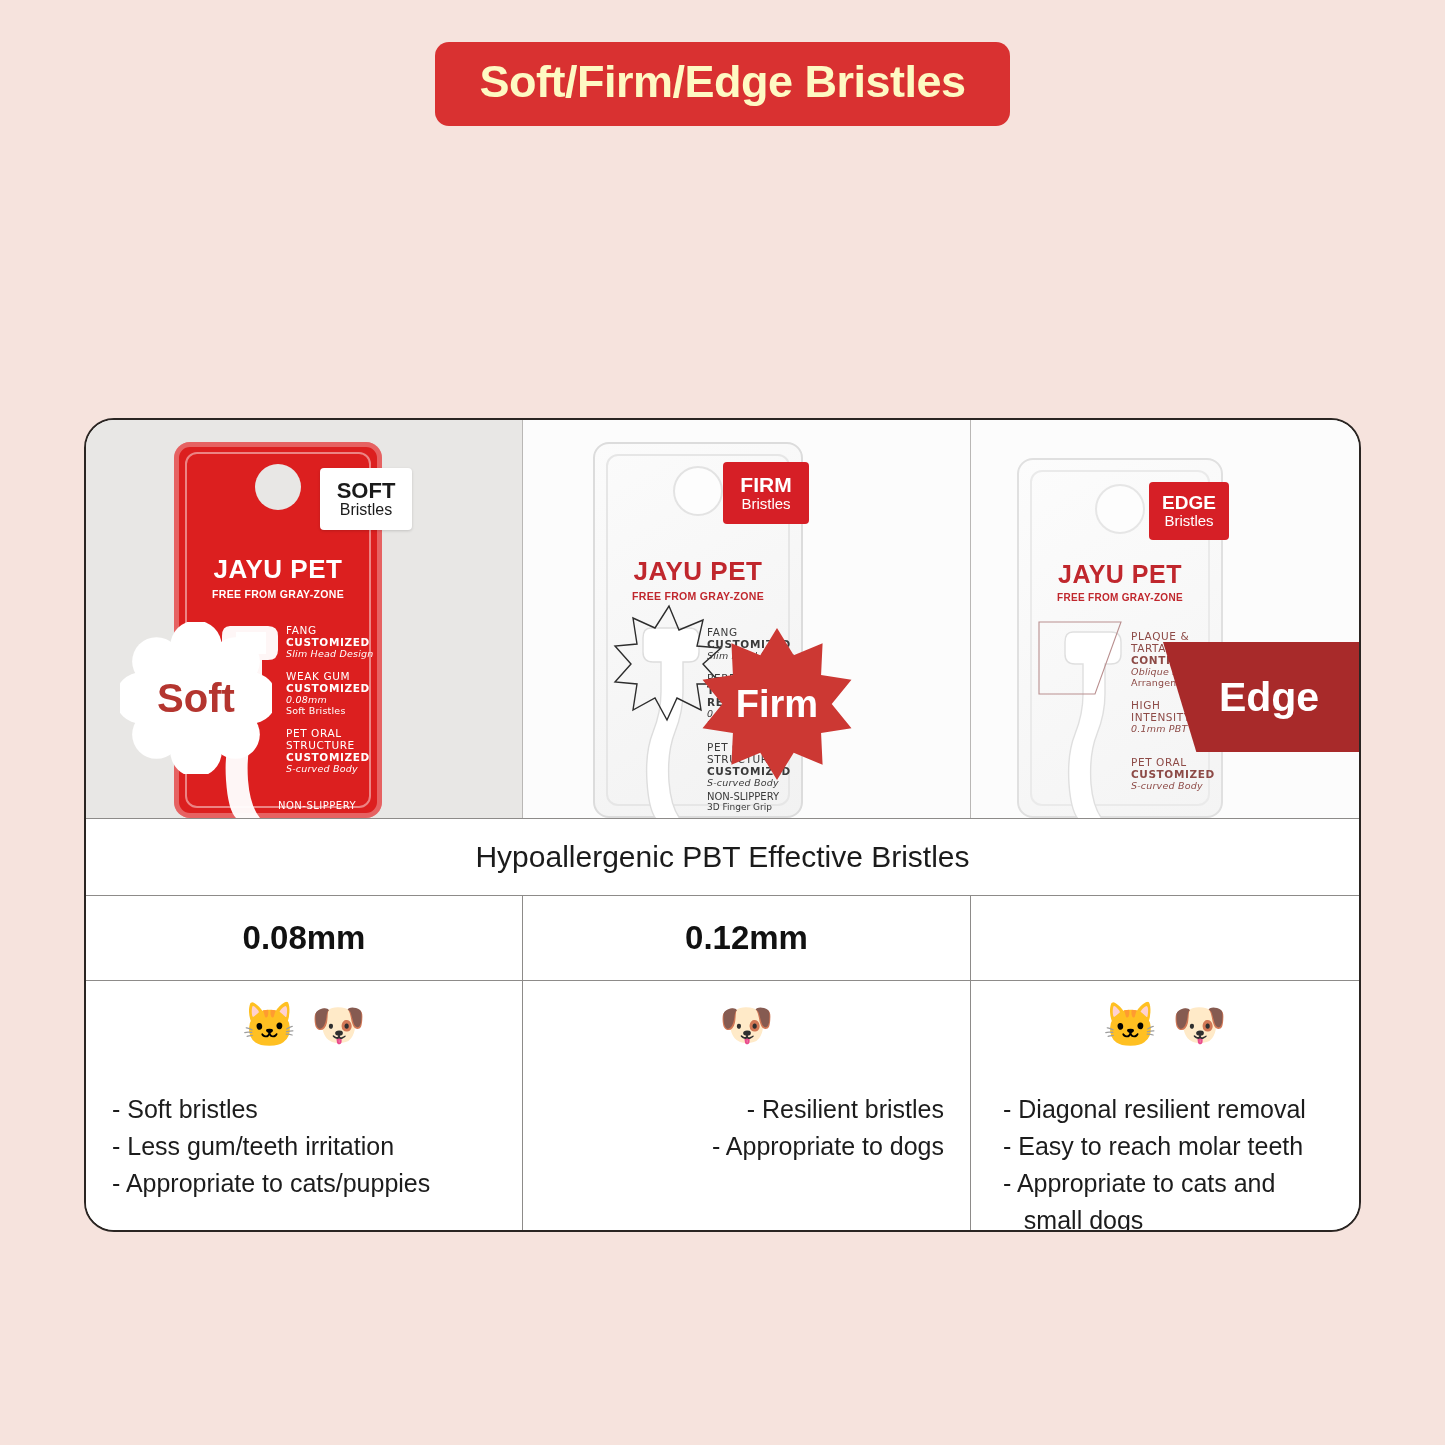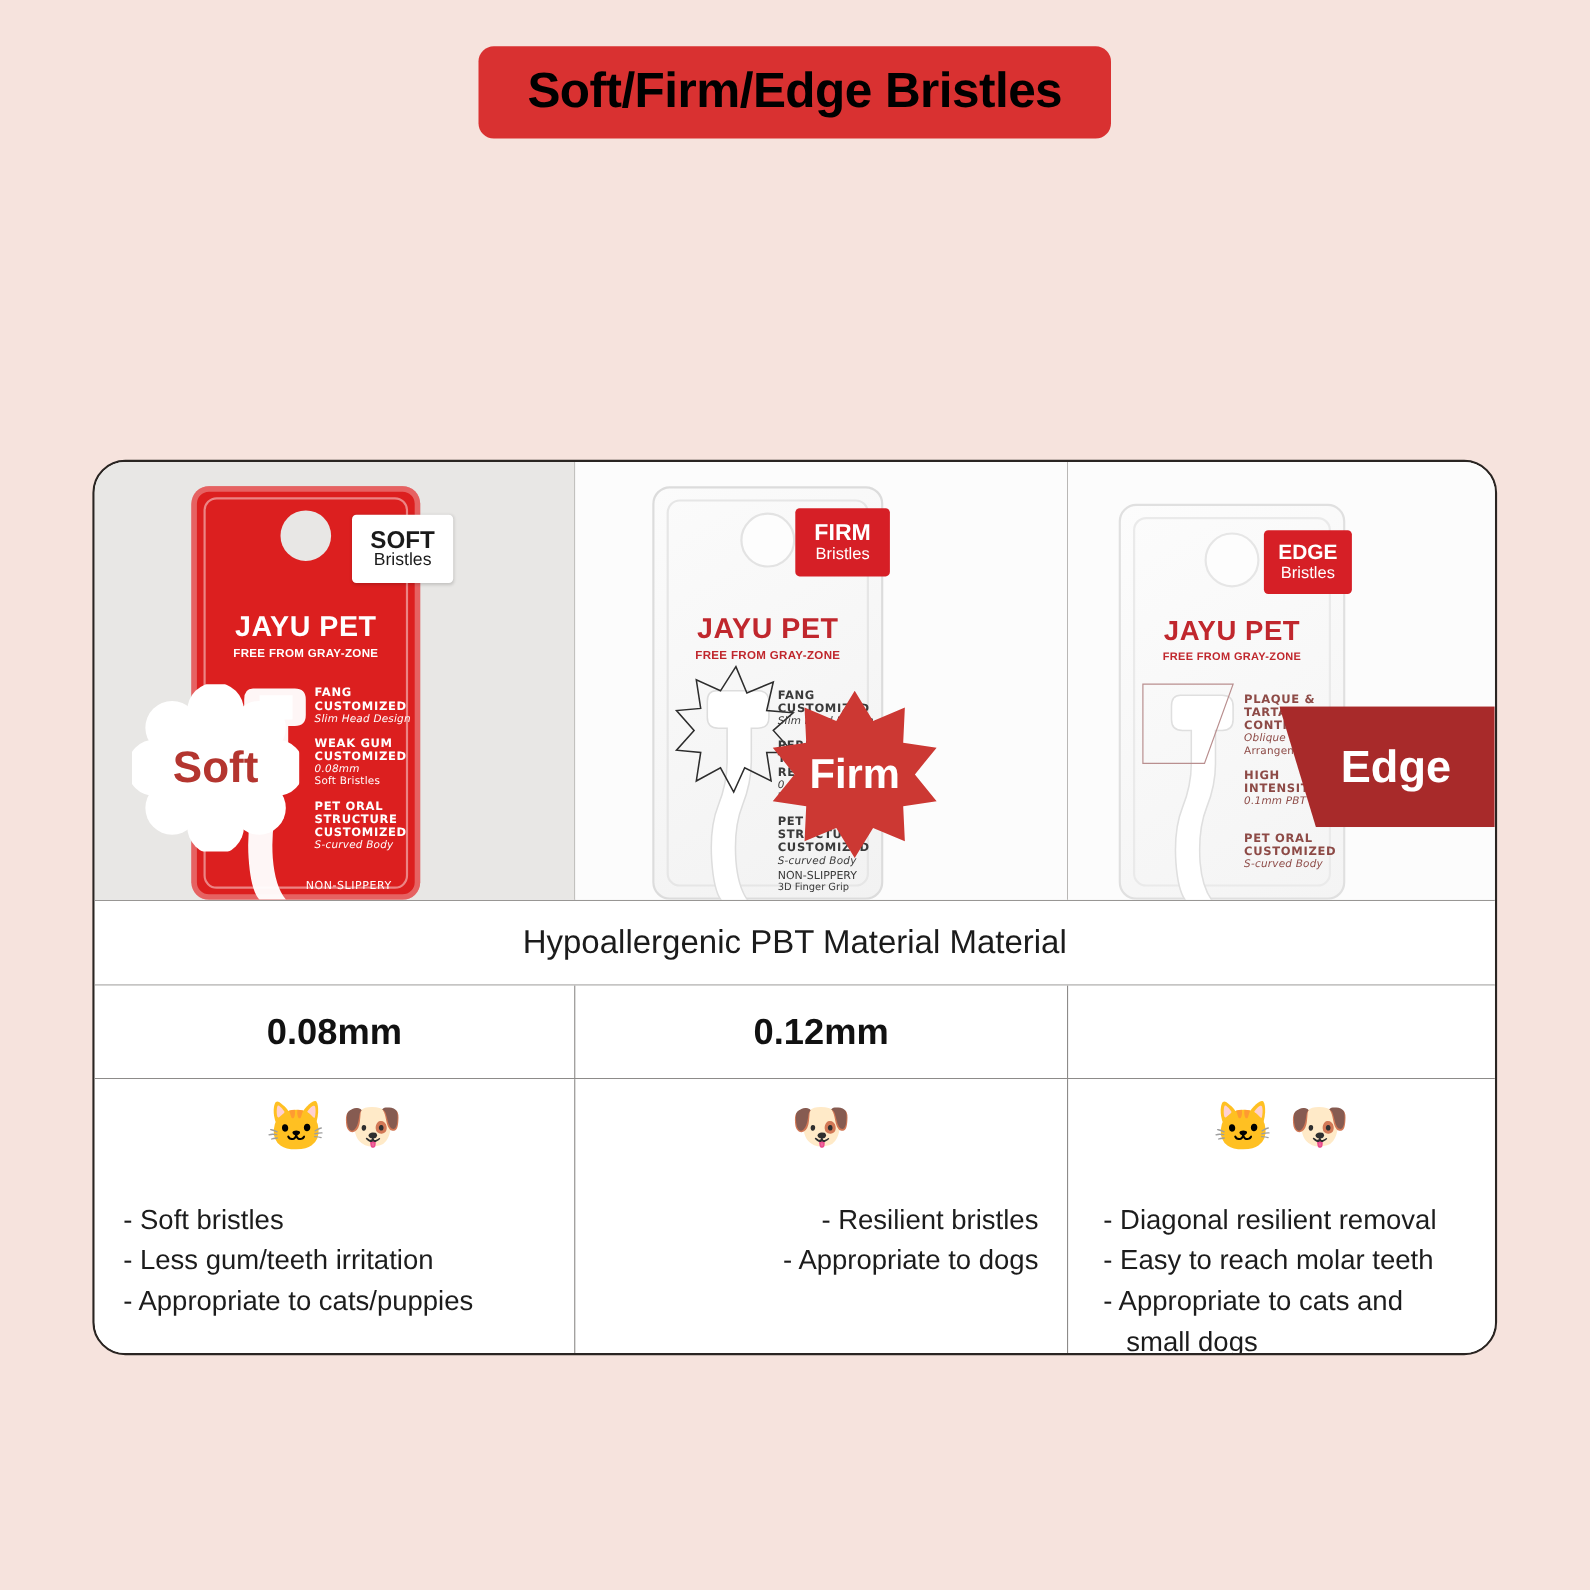--- a/index.html
+++ b/index.html
@@ -17,21 +17,21 @@
     display:flex;align-items:center;justify-content:center;
     gap:34px;margin-top:96px;
   }
   .rule{width:132px;height:3px;background:#C86B64;border-radius:2px;}
   .page-title{
     font-size:78px;font-weight:bold;color:#131313;
     letter-spacing:-1px;white-space:nowrap;line-height:1;
   }
   .subtitle-wrap{display:flex;justify-content:center;margin-top:42px;}
   .subtitle-badge{
-    background:#D93131;color:#000000;
+    background:#D93131;color:#fef9c3;
     font-size:45px;font-weight:bold;
     padding:14px 44px 18px 44px;border-radius:14px;
     letter-spacing:-0.5px;white-space:nowrap;
   }
 
   
   .card{
     position:absolute;left:84px;top:418px;
     width:1277px;height:814px;
     background:#ffffff;
@@ -68,21 +68,21 @@
     position:absolute;box-sizing:border-box;
     display:flex;flex-direction:column;align-items:center;justify-content:center;
     line-height:1.05;border-radius:4px;
   }
   .variant-tag .vt-name{font-weight:bold;}
   .variant-tag .vt-sub{font-weight:normal;}
 
   
   .callouts{position:absolute;font-family:"DejaVu Sans",sans-serif;}
   .callout{margin-bottom:11px;}
-  .callout .co-l1{font-weight:bold;letter-spacing:0.6px;font-size:10.5px;}
+  .callout .co-l1{font-weight:normal;letter-spacing:0.6px;font-size:10.5px;}
   .callout .co-l2{font-weight:bold;letter-spacing:0.6px;font-size:10.5px;}
   .callout .co-l3{font-size:9.5px;letter-spacing:0.2px;font-style:italic;}
   .callout .co-l4{font-size:9.5px;letter-spacing:0.2px;}
 
   
   .brush{position:absolute;}
 
   
   .badge-cloud{
     position:absolute;display:flex;align-items:center;justify-content:center;
@@ -328,21 +328,21 @@
         <div class="vt-sub" style="color:#fff;font-size:15px;">Bristles</div>
       </div>
 
       <div class="badge-trap" style="left:192px;top:222px;width:196px;height:110px;font-size:41px;">
         <span style="margin-left:16px;">Edge</span>
       </div>
     </div>
   </div>
 
   <div class="row-material">
-    <div class="label">Hypoallergenic PBT Material Material</div>
+    <div class="label">Hypoallergenic PBT Effective Bristles</div>
   </div>
 
   <div class="row-thickness">
     <div class="cell t1">0.08mm</div>
     <div class="cell t2">0.12mm</div>
   </div>
 
   <div class="row-details">
 
     <div class="cell d1">

